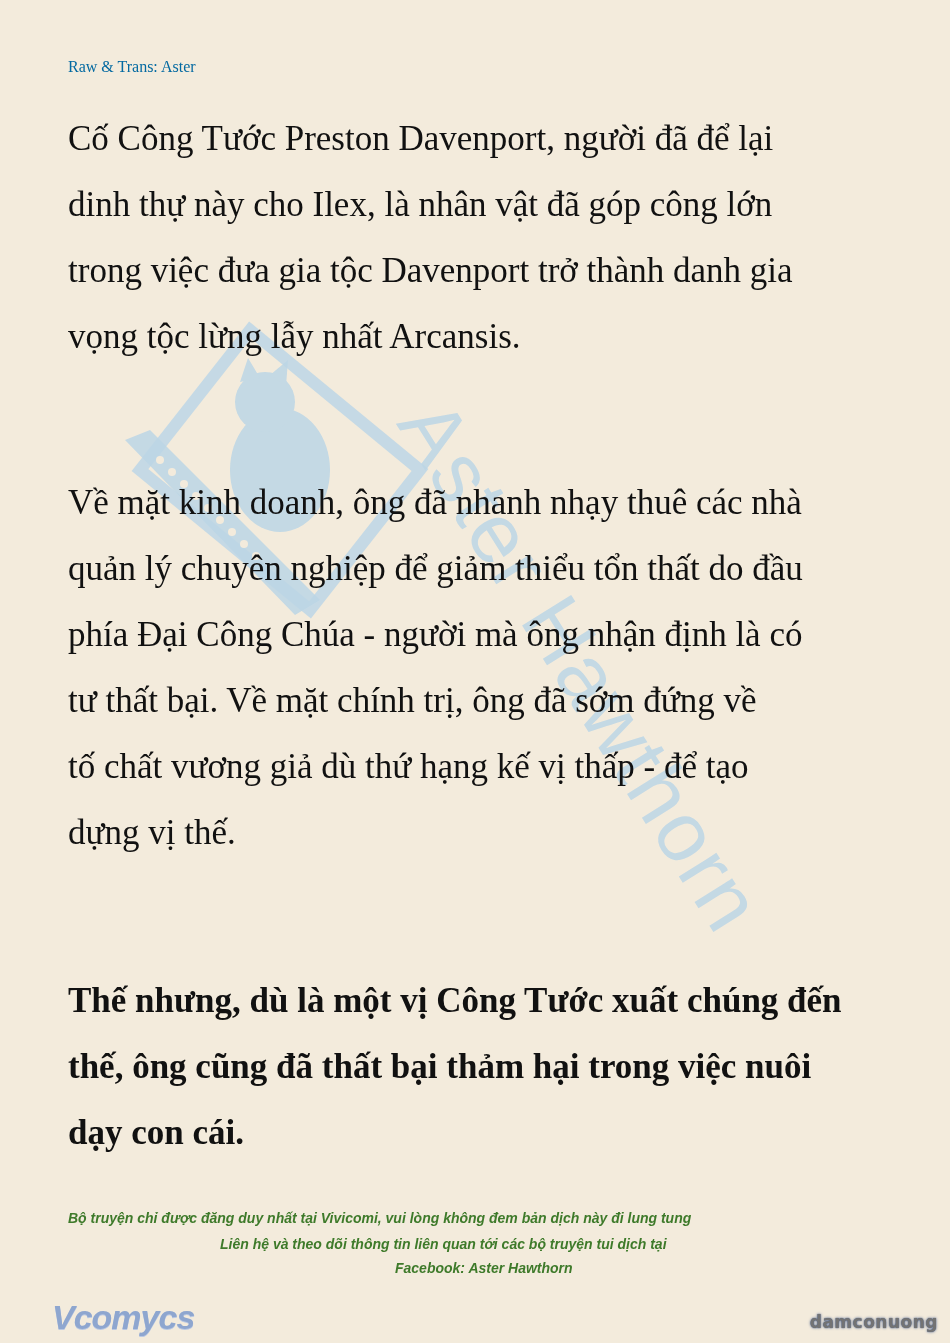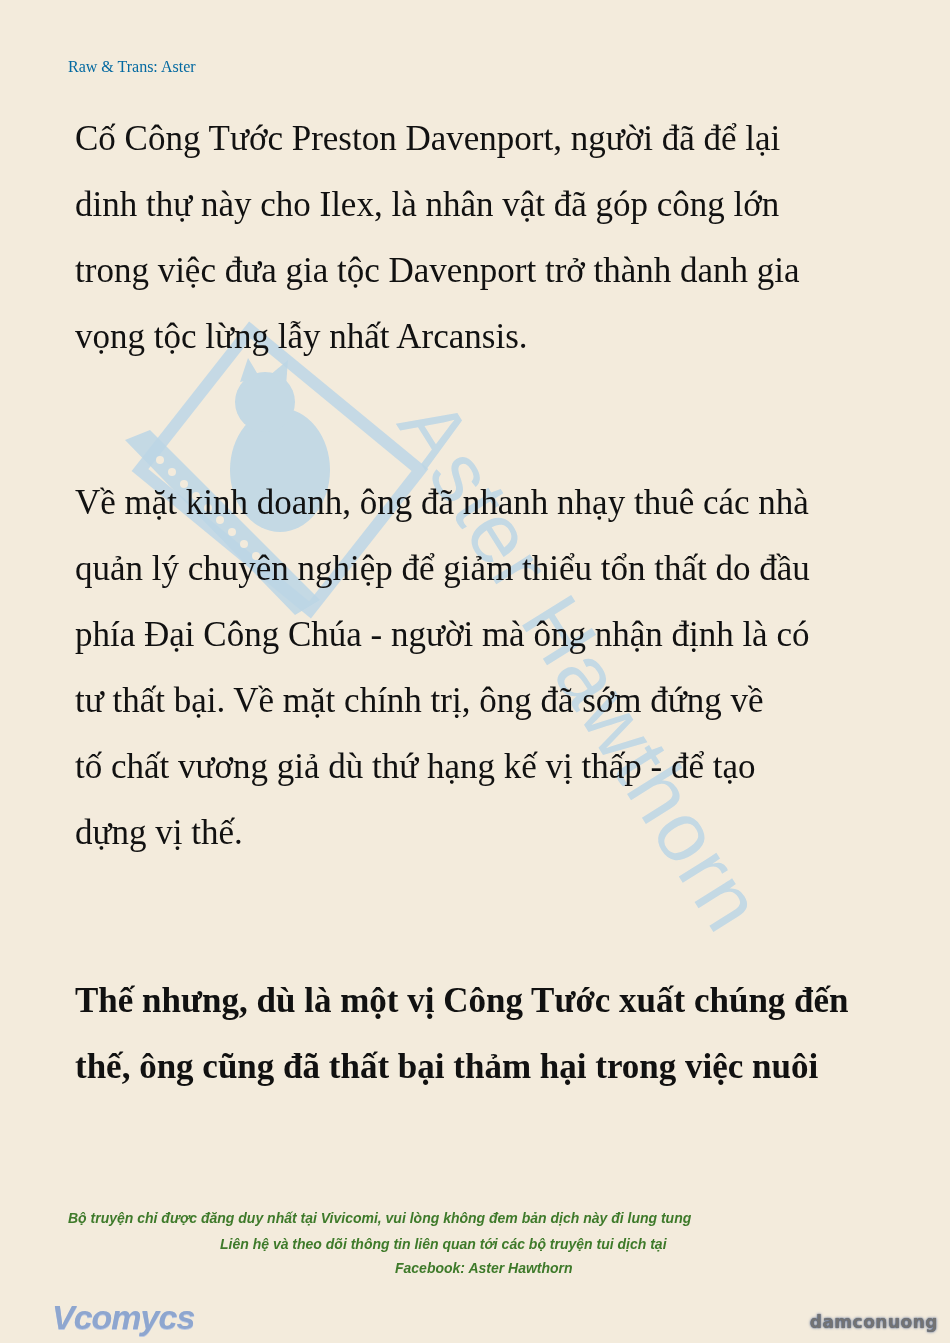--- a/index.html
+++ b/index.html
@@ -24,21 +24,20 @@
       color: #0369a1;
     }
     .para {
       position: absolute;
       left: 68px;
       width: 860px;
       font-size: 35px;
       line-height: 66px;
       color: #111;
       z-index: 2;
-      margin-left: 7px;
     }
     .para .line {
       display: block;
       white-space: nowrap;
     }
     #p1 { top: 106px; }
     #p2 { top: 470px; }
     #p3 { top: 968px; font-weight: bold; }
 
     .watermark {
@@ -150,20 +149,21 @@
   <span class="line">quản lý chuyên nghiệp để giảm thiểu tổn thất do đầu</span>
   <span class="line">phía Đại Công Chúa - người mà ông nhận định là có</span>
   <span class="line">tư thất bại. Về mặt chính trị, ông đã sớm đứng về</span>
   <span class="line">tố chất vương giả dù thứ hạng kế vị thấp - để tạo</span>
   <span class="line">dựng vị thế.</span>
 </div>
 
 <div class="para" id="p3">
   <span class="line">Thế nhưng, dù là một vị Công Tước xuất chúng đến</span>
   <span class="line">thế, ông cũng đã thất bại thảm hại trong việc nuôi</span>
+  <span class="line">dạy con cái.</span>
 </div>
 
 <div class="footer-notes">
   <div class="n1">Bộ truyện chỉ được đăng duy nhất tại Vivicomi, vui lòng không đem bản dịch này đi lung tung</div>
   <div class="n2">Liên hệ và theo dõi thông tin liên quan tới các bộ truyện tui dịch tại</div>
   <div class="n3">Facebook: Aster Hawthorn</div>
 </div>
 
 <div class="logo-left">Vcomycs</div>
 <div class="logo-right">damconuong</div>

